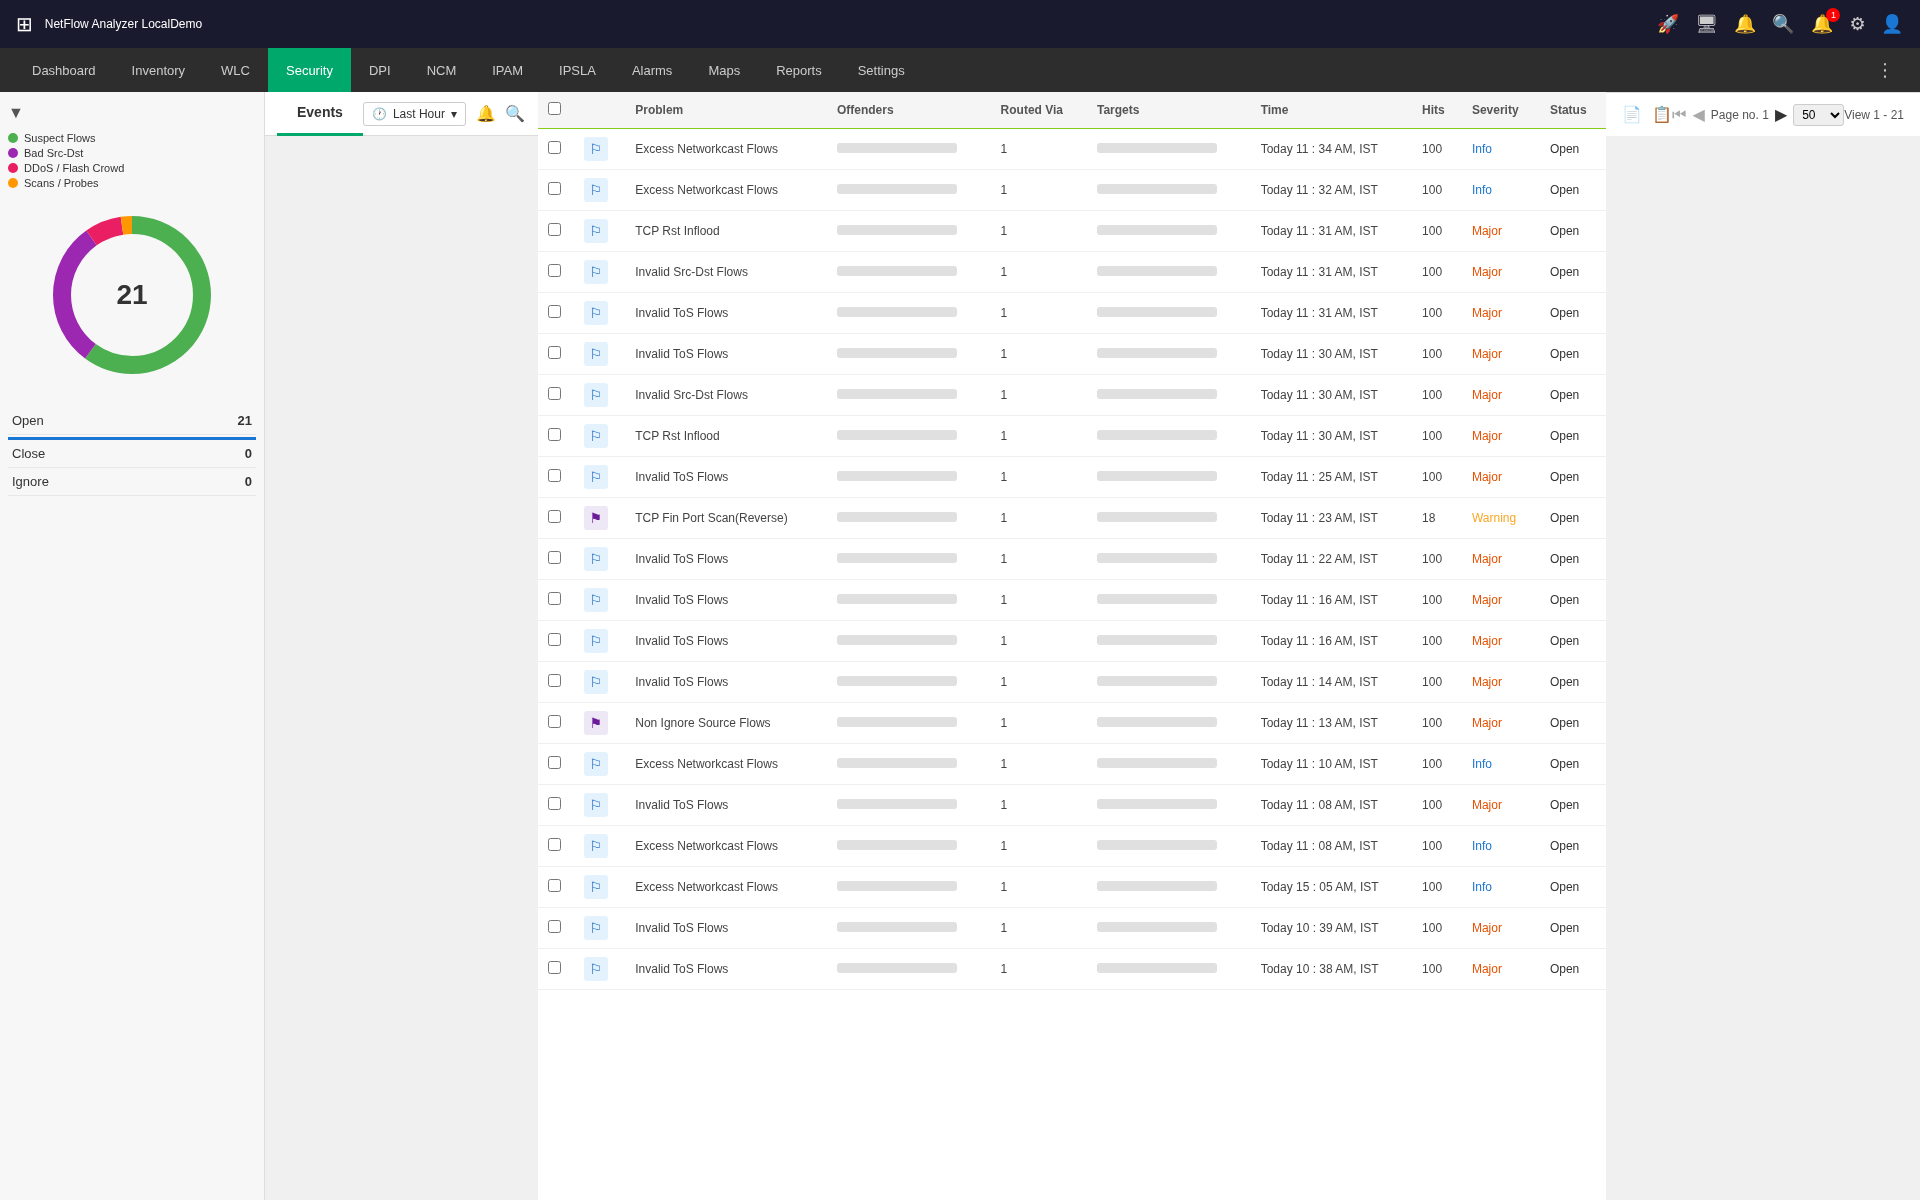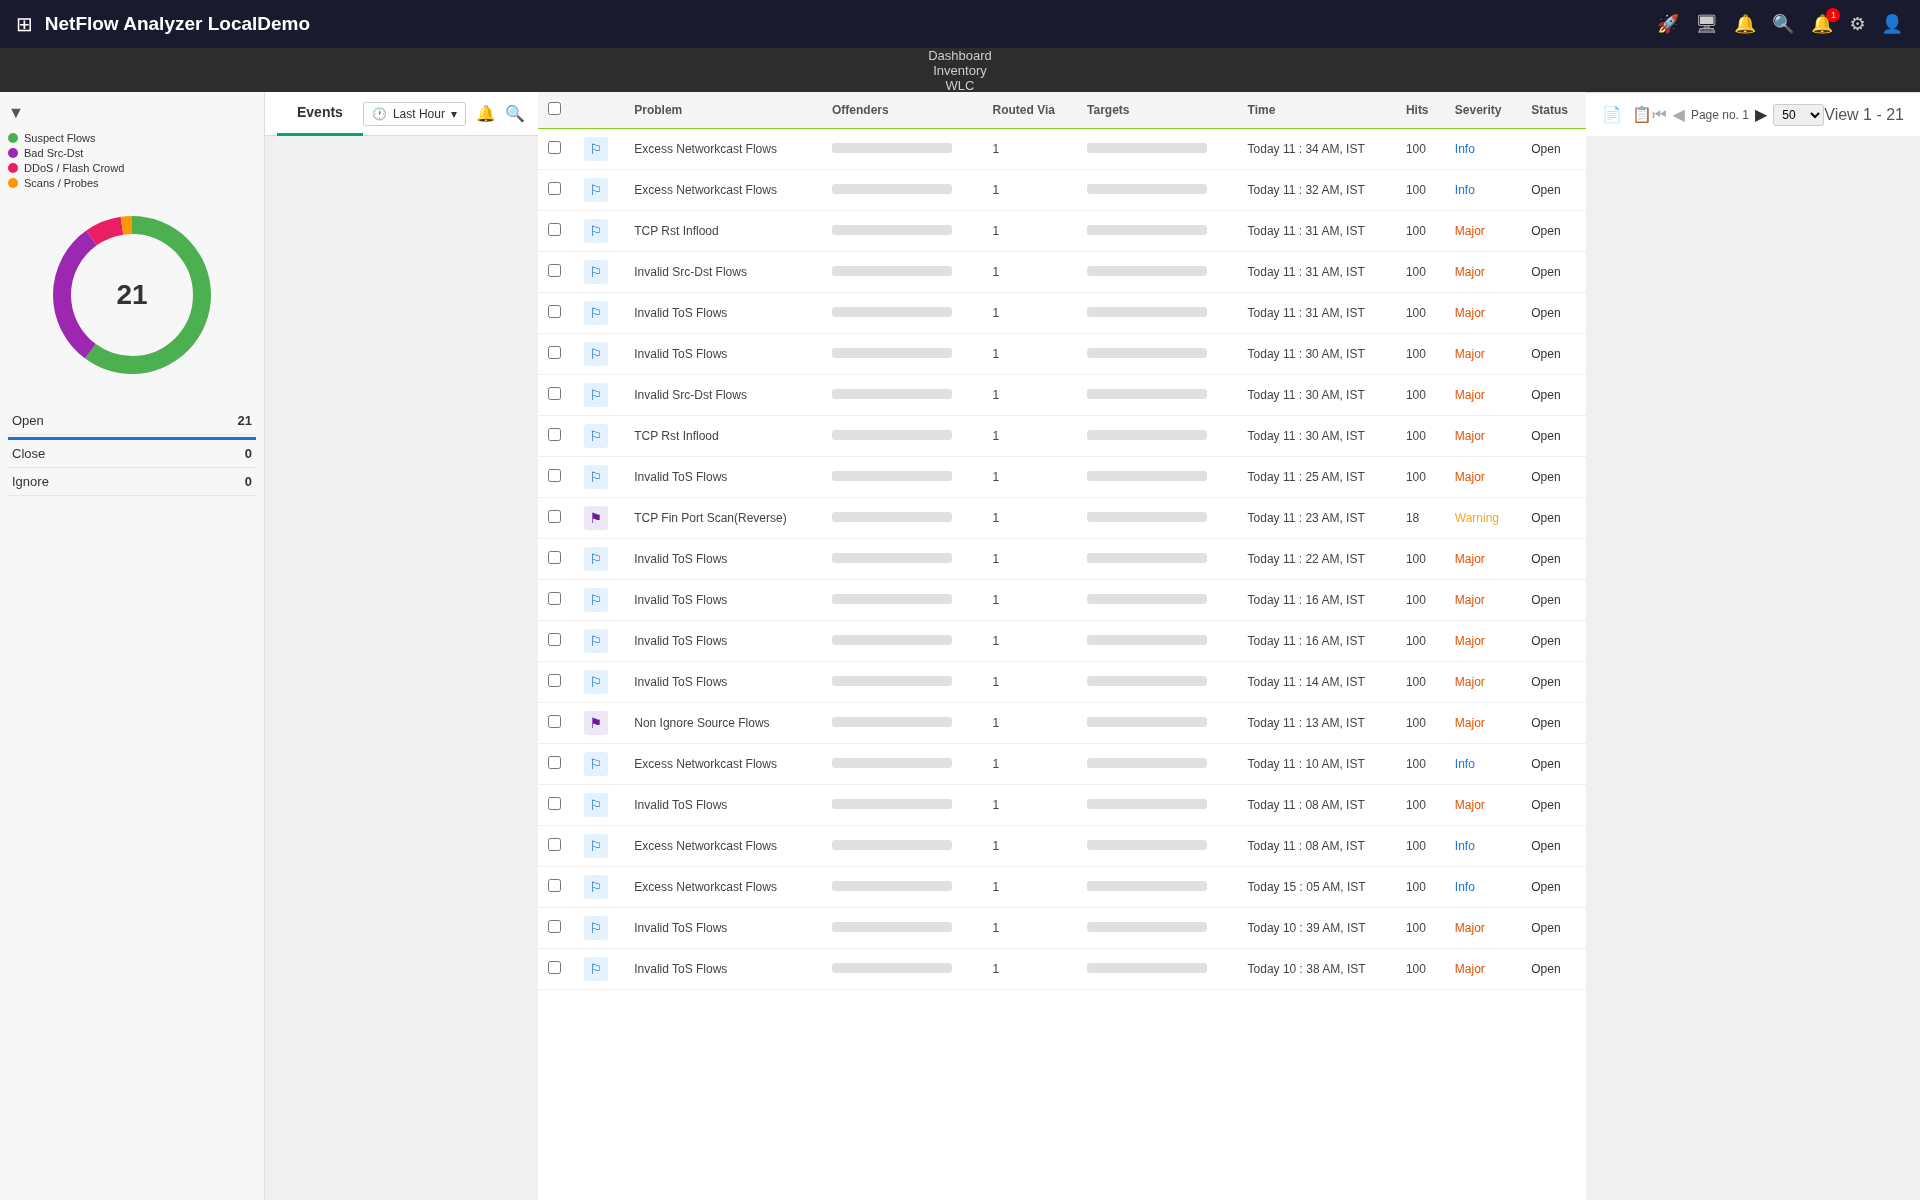--- a/index.html
+++ b/index.html
@@ -4,34 +4,34 @@
   <style>
     * { box-sizing: border-box; margin: 0; padding: 0; }
     body { font-family: Arial, sans-serif; font-size: 13px; background: #f0f0f0; color: #333; }
 
     
     .topbar {
       display: flex; align-items: center; background: #1a1a2e; color: #fff;
       height: 48px; padding: 0 16px; gap: 12px;
     }
     .topbar-appgrid { font-size: 20px; cursor: pointer; }
-    .topbar-title { font-size: 19px; font-weight: bold; flex: 1; }
+    .topbar-title { font-size: 12px; font-weight: normal; flex: 1; }
     .topbar-icons { display: flex; gap: 16px; align-items: center; }
     .topbar-icon { font-size: 18px; color: #ccc; cursor: pointer; position: relative; }
     .topbar-icon .badge {
       position: absolute; top: -5px; right: -7px;
       background: red; color: #fff; border-radius: 50%;
       font-size: 9px; width: 14px; height: 14px;
       display: flex; align-items: center; justify-content: center;
     }
 
     
     .navbar {
       display: flex; align-items: center; background: #2d2d2d; height: 44px;
-      padding: 0 8px; gap: 0; flex-direction: column;
+      padding: 0 14px; gap: 0;
     }
     .nav-item {
       color: #ccc; padding: 0 18px; height: 44px; display: flex; align-items: center;
       cursor: pointer; font-size: 13px; white-space: nowrap;
     }
     .nav-item.active { background: #00a86b; color: #fff; }
     .nav-spacer { flex: 1; }
     .nav-more { color: #ccc; font-size: 18px; cursor: pointer; padding: 0 12px; }
 
     
@@ -125,21 +125,21 @@
     }
     .pagination-left { display: flex; align-items: center; gap: 10px; }
     .page-icon { font-size: 16px; cursor: pointer; color: #555; }
     .pagination-center { display: flex; align-items: center; gap: 6px; }
     .page-nav { font-size: 16px; cursor: pointer; color: #aaa; }
     .page-nav.active { color: #333; }
     .page-label { font-size: 12px; color: #555; }
     .page-select {
       border: 1px solid #ccc; border-radius: 3px; font-size: 12px; padding: 2px 4px;
     }
-    .pagination-right { font-size: 16px; color: #555; }
+    .pagination-right { font-size: 12px; color: #555; }
 
     
     input[type=checkbox] { cursor: pointer; }
   </style>
 </head>
 <body>
 
 <div class="topbar">
   <span class="topbar-appgrid">⊞</span>
   <span class="topbar-title">NetFlow Analyzer LocalDemo</span>

